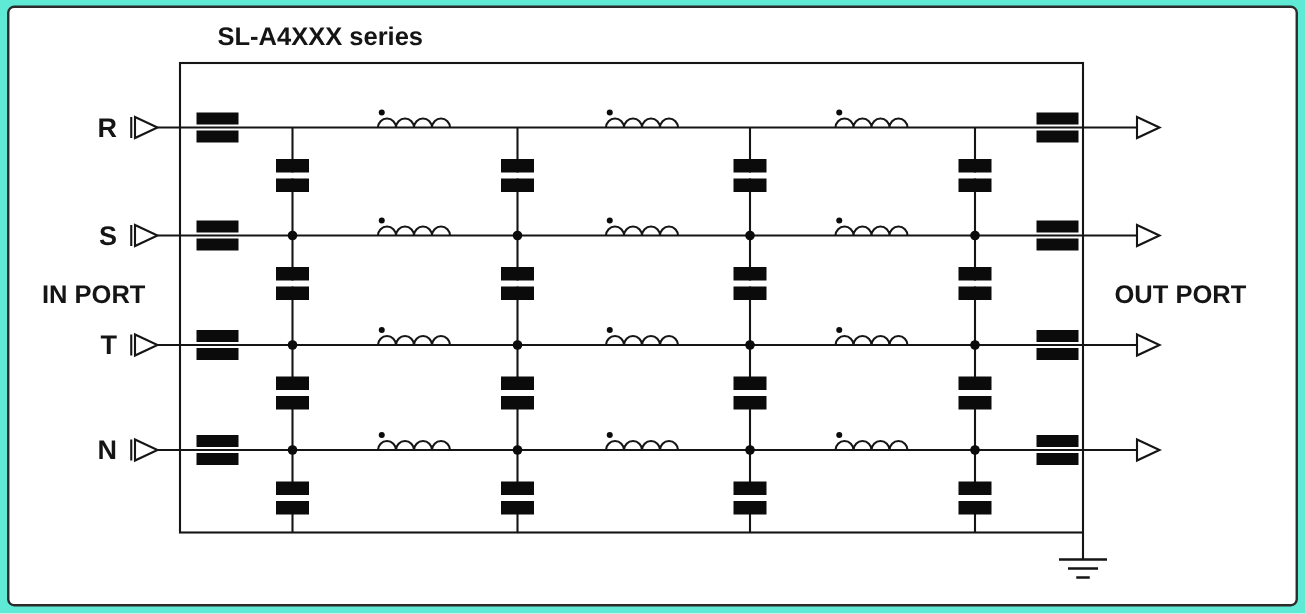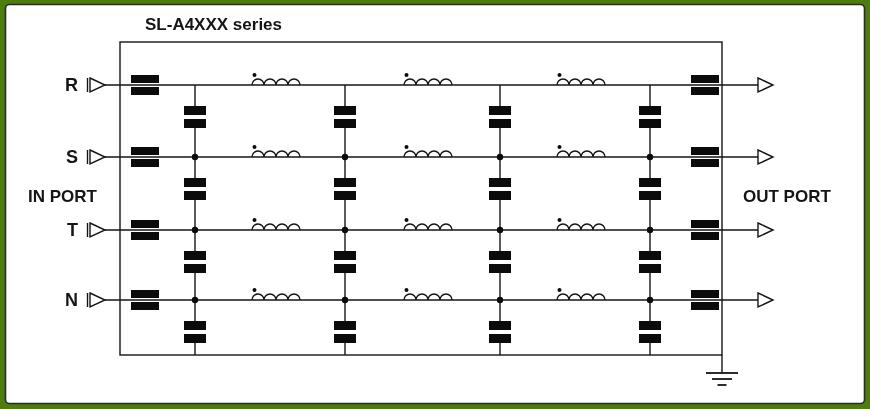--- a/index.html
+++ b/index.html
@@ -1,19 +1,19 @@
 <!DOCTYPE html>
 <html><head>
 <meta charset="utf-8">
 <style>
   html, body { margin: 0; padding: 0; background: #ffffff; }
   .stage {
     width: 870px; height: 409px;
     position: relative;
-    background: #4d7c0f;
+    background: #5eead4;
     overflow: hidden;
   }
   svg { display: block; }
   text { font-family: "Liberation Sans", sans-serif; }
 </style>
 </head>
 <body>
 
 <div class="stage">
   <svg id="schematic" width="870" height="409" viewBox="0 0 870 409">

